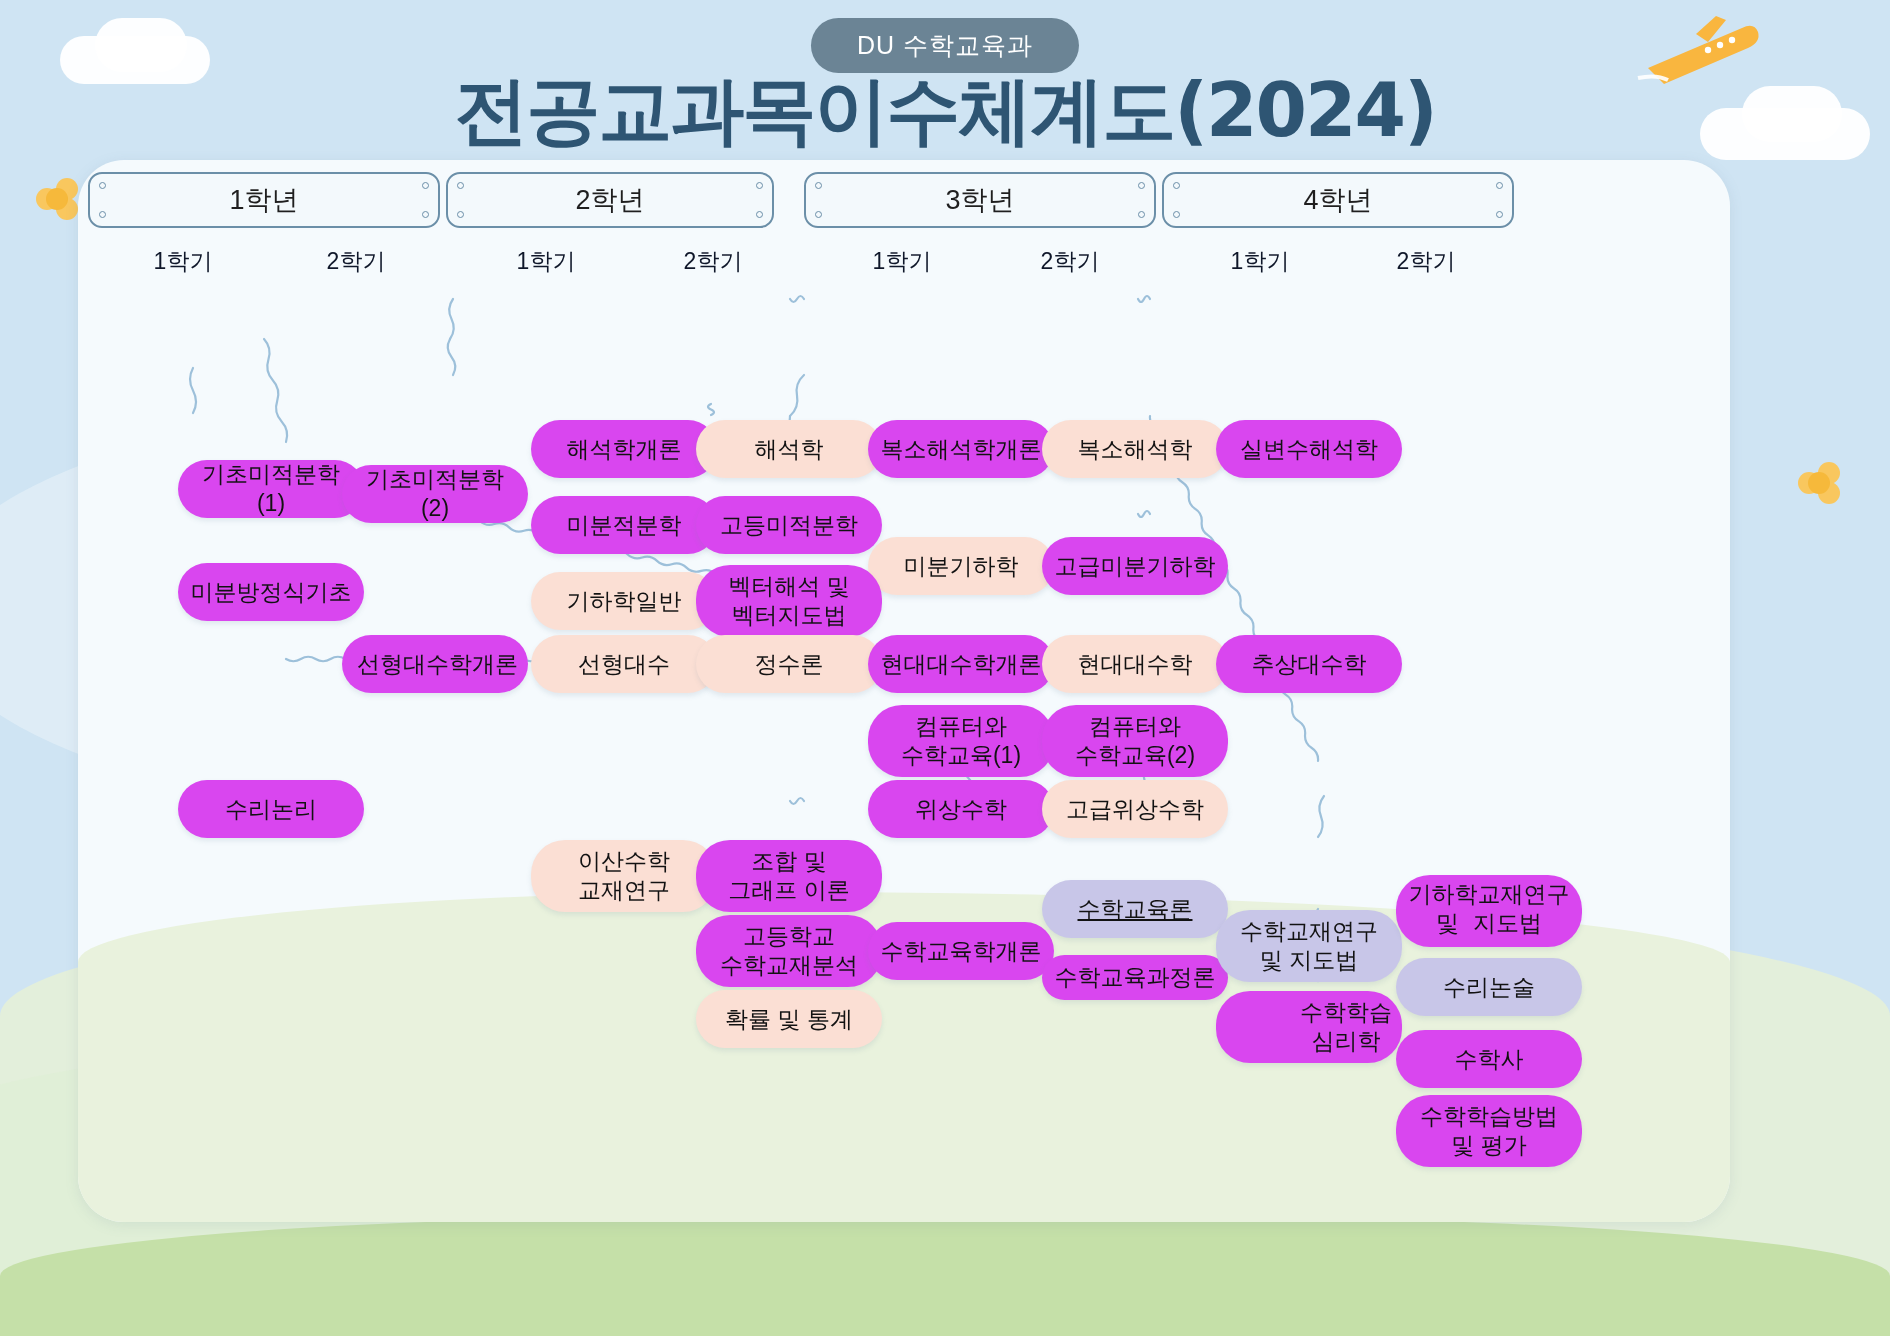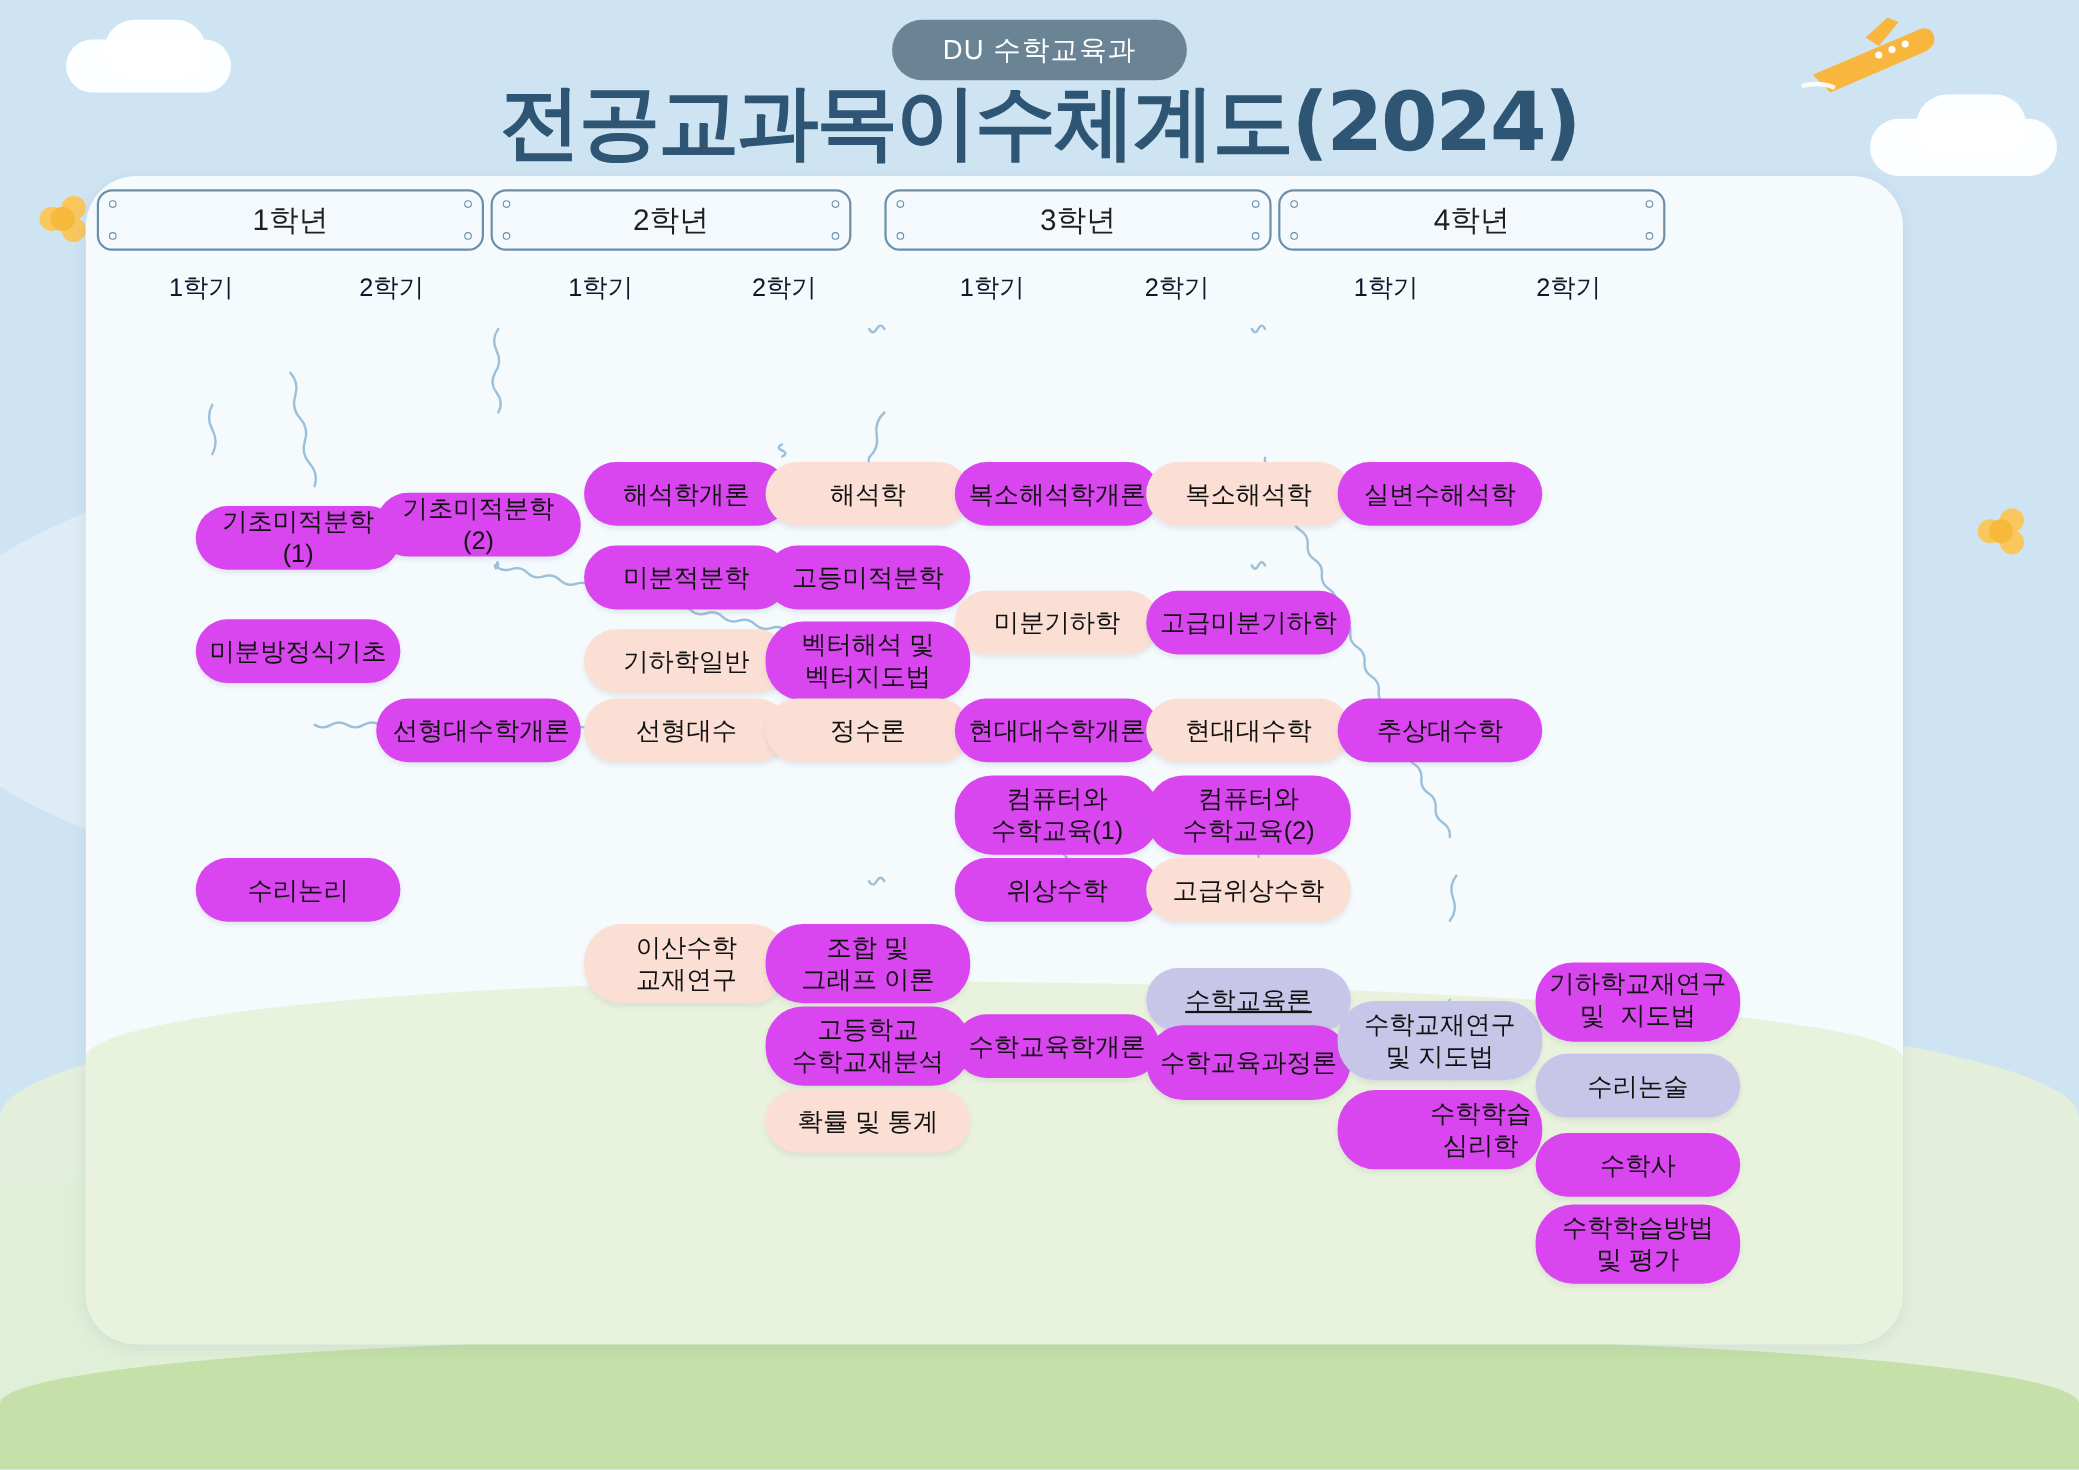--- a/index.html
+++ b/index.html
@@ -193,21 +193,21 @@
       <path d="M1246.0 636.0 Q1238.6 645.4 1243.0 656.5 Q1247.4 667.6 1240.0 677.0" stroke="#9dc0da" stroke-width="2.2" fill="none" stroke-linecap="round"></path>
       <path d="M1246.0 766.0 Q1250.2 759.8 1243.0 757.5 Q1235.8 755.2 1240.0 749.0" stroke="#9dc0da" stroke-width="2.2" fill="none" stroke-linecap="round"></path>
       <path d="M1246.0 766.0 Q1239.0 774.5 1244.0 784.3 Q1249.0 794.2 1242.0 802.7 Q1235.0 811.2 1240.0 821.0" stroke="#9dc0da" stroke-width="2.2" fill="none" stroke-linecap="round"></path>
       <path d="M726.0 641.0 Q722.5 635.0 719.0 641.0 Q715.5 647.0 712.0 641.0" stroke="#9dc0da" stroke-width="2.2" fill="none" stroke-linecap="round"></path>
     </svg>
 
   <div id="nodelayer">
       <div class="node blue" style="left: 100px; top: 300px; width: 186px; height: 58px;">
         <span>기초미적분학(1)</span>
       </div>
-      <div class="node blue" style="left: 264px; top: 288px; width: 186px; height: 58px;">
+      <div class="node blue" style="left: 264px; top: 305px; width: 186px; height: 58px;">
         <span>기초미적분학(2)</span>
       </div>
       <div class="node blue" style="left: 100px; top: 403px; width: 186px; height: 58px;">
         <span>미분방정식기초</span>
       </div>
       <div class="node blue" style="left: 453px; top: 260px; width: 186px; height: 58px;">
         <span>해석학개론</span>
       </div>
       <div class="node pink" style="left: 618px; top: 260px; width: 186px; height: 58px;">
         <span>해석학</span>
@@ -280,21 +280,21 @@
       </div>
       <div class="node blue" style="left: 618px; top: 755px; width: 186px; height: 72px;">
         <span>고등학교<br>수학교재분석</span>
       </div>
       <div class="node blue" style="left: 790px; top: 762px; width: 186px; height: 58px;">
         <span>수학교육학개론</span>
       </div>
       <div class="node purple" style="left: 964px; top: 720px; width: 186px; height: 58px; text-decoration: underline;">
         <span>수학교육론</span>
       </div>
-      <div class="node blue" style="left: 964px; top: 772px; width: 186px; height: 68px;">
+      <div class="node blue" style="left: 964px; top: 795px; width: 186px; height: 45px;">
         <span>수학교육과정론</span>
       </div>
       <div class="node purple" style="left: 1138px; top: 750px; width: 186px; height: 72px;">
         <span>수학교재연구<br>및 지도법</span>
       </div>
       <div class="node blue" style="left: 1318px; top: 715px; width: 186px; height: 72px; font-family: Liberation Mono, monospace;">
         <span>기하학교재연구<br>및 지도법</span>
       </div>
       <div class="node purple" style="left: 1318px; top: 798px; width: 186px; height: 58px;">
         <span>수리논술</span>

